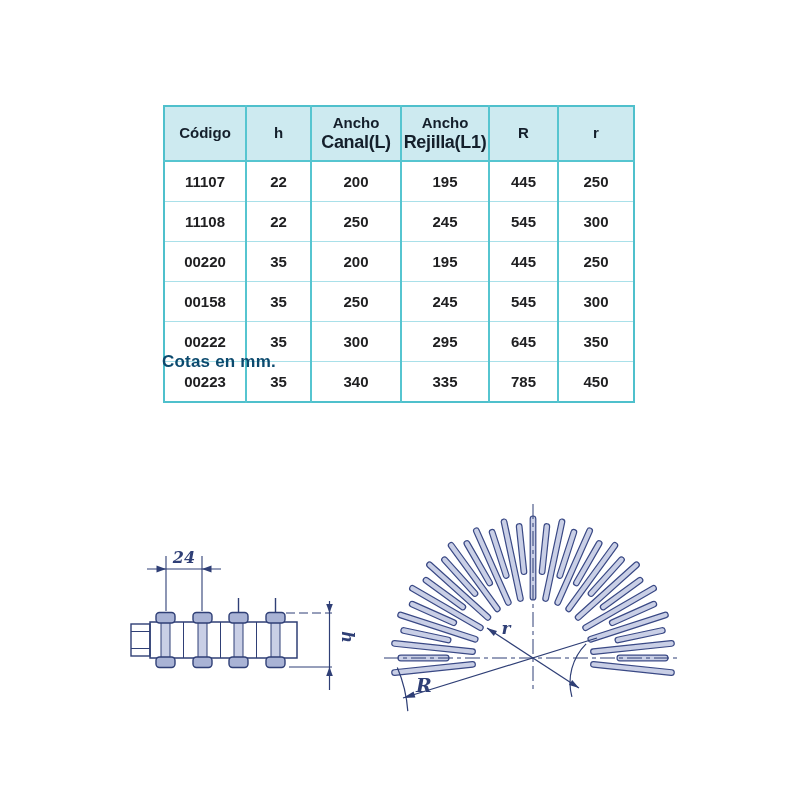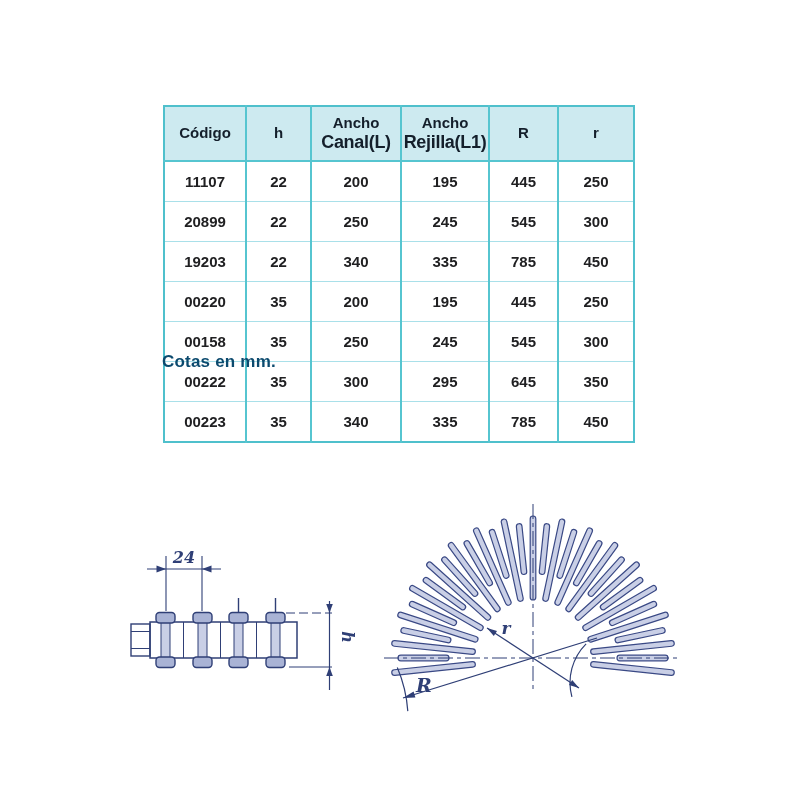--- a/index.html
+++ b/index.html
@@ -73,34 +73,26 @@
     <tbody>
       <tr>
         <td>11107</td>
           <td>22</td>
           <td>200</td>
           <td>195</td>
           <td>445</td>
           <td>250</td>
       </tr>
       <tr>
-        <td>20899</td>
+        <td>11108</td>
           <td>22</td>
           <td>250</td>
           <td>245</td>
           <td>545</td>
           <td>300</td>
-      </tr>
-      <tr>
-        <td>19203</td>
-          <td>22</td>
-          <td>340</td>
-          <td>335</td>
-          <td>785</td>
-          <td>450</td>
       </tr>
       <tr>
         <td>00220</td>
           <td>35</td>
           <td>200</td>
           <td>195</td>
           <td>445</td>
           <td>250</td>
       </tr>
       <tr>

